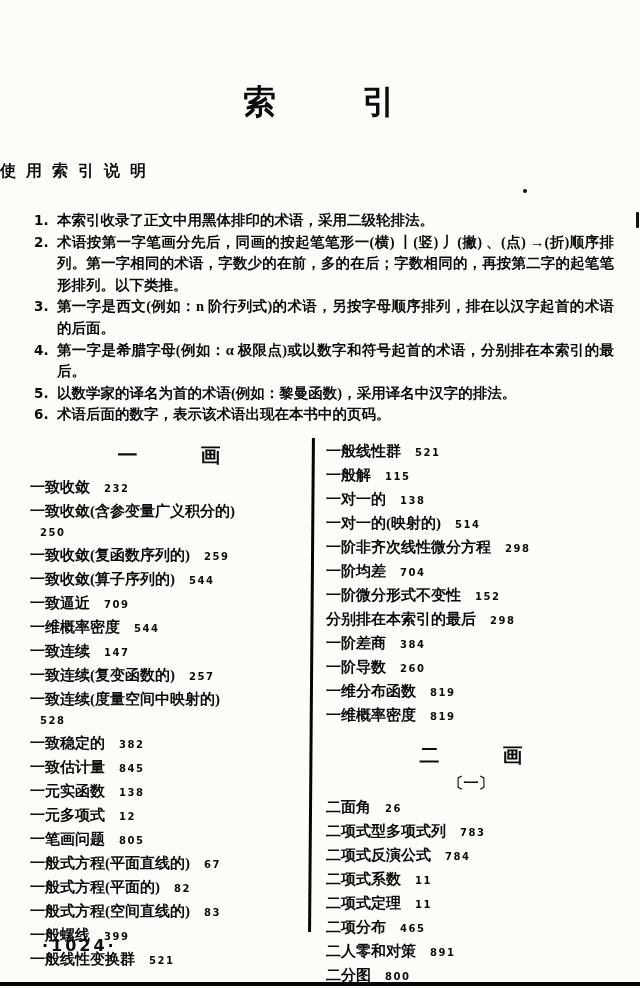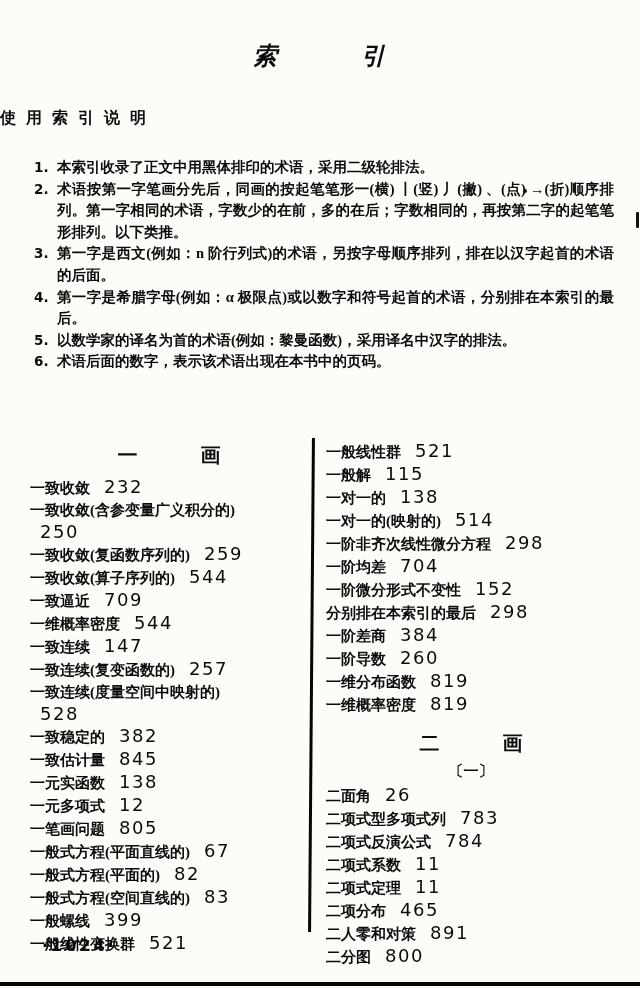--- a/index.html
+++ b/index.html
@@ -7,26 +7,25 @@
     width:640px; height:988px;
     background:#fdfcf9;
     font-family:"Liberation Serif","DejaVu Serif",serif;
     color:#0c0c0c;
     overflow:hidden;
   }
   .page { position:relative; width:640px; height:988px; }
 
   .title {
     text-align:center;
-    padding-top:40px;
-    font-size:24px;
+    padding-top:80px;
+    font-size:33px;
     font-weight:bold;
     word-spacing:74px;
     letter-spacing:2px;
-    font-style:italic;
   }
   .subtitle {
     text-align:left;
     margin-top:36px;
     font-size:16px;
     font-weight:bold;
     letter-spacing:10px;
   }
 
   .instructions {
@@ -79,23 +78,23 @@
     margin-bottom:2px;
   }
   .entry {
     font-size:15px;
     line-height:22px;
     font-weight:600;
     white-space:nowrap;
   }
   .entry .pageno {
     margin-left:14px;
-    font-weight:normal;
+    font-weight:bold;
     font-family:"DejaVu Sans","Liberation Sans",sans-serif;
-    font-size:18px;
+    font-size:10px;
     letter-spacing:1.5px;
   }
   .entry.wrap { white-space:normal; }
   .entry.wrap .pageno { display:block; margin-left:10px; }
 
   .footer {
     position:absolute;
     left:42px; top:936px;
     font-size:16px;
     font-weight:bold;

